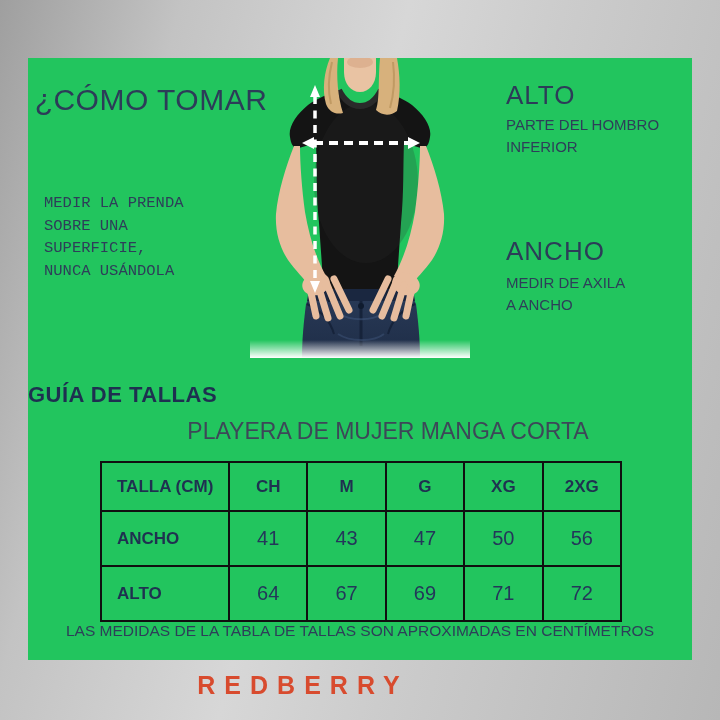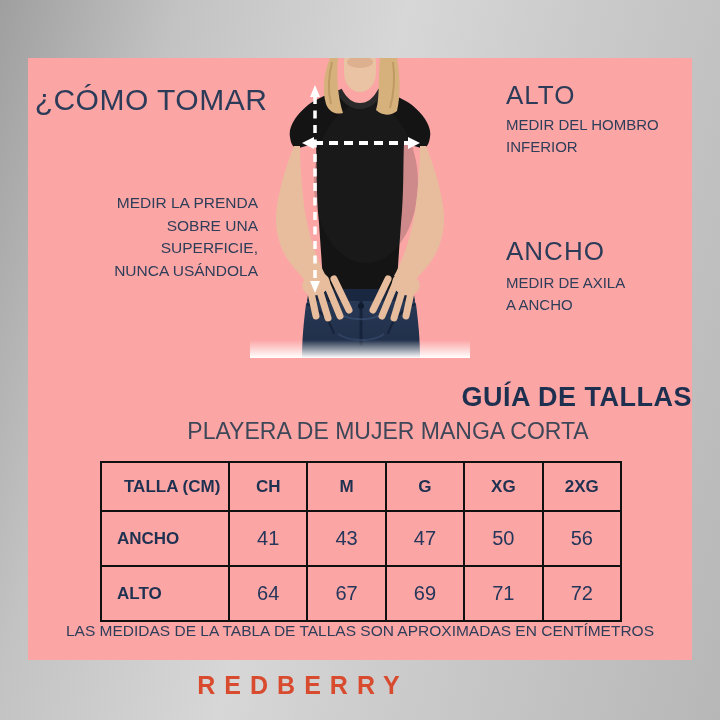--- a/index.html
+++ b/index.html
@@ -5,70 +5,71 @@
   * { margin:0; padding:0; box-sizing:border-box; }
   html,body { width:720px; height:720px; }
   body {
     position:relative;
     font-family:"Liberation Sans", sans-serif;
     background:linear-gradient(105deg,#9f9f9f 0%,#c3c3c3 20%,#d7d7d7 45%,#cccccc 62%,#b7b7b7 100%);
     overflow:hidden;
   }
   .card {
     position:absolute; left:28px; top:58px; width:664px; height:602px;
-    background:#fca5a5;
+    background:#22c55e;
   }
 
   
   .howto-title {
     position:absolute; left:6px; top:21px; width:234px;
     text-align:center; font-size:30px; line-height:42px; font-weight:300;
     letter-spacing:0.5px; color:#2c3c58;
   }
   .howto-body {
     position:absolute; left:16px; top:134px; width:214px;
-    text-align:right; font-size:15.5px; line-height:22.5px; font-weight:300;
+    text-align:left; font-size:15.5px; line-height:22.5px; font-weight:300;
     color:#2e3e59;
+    font-family:Liberation Mono, monospace;
   }
 
   
   .side-title {
     position:absolute; left:478px; font-size:26px; font-weight:300;
     letter-spacing:1px; color:#2c3c58;
   }
   .side-desc {
     position:absolute; left:478px; width:175px; font-size:15px;
     line-height:22px; font-weight:300; color:#2e3e59;
   }
   .alto-title  { top:22px; }
   .alto-desc   { top:56px; }
   .ancho-title { top:178px; }
   .ancho-desc  { top:214px; }
 
   
   .guide-title {
     position:absolute; left:0; top:324px; width:100%;
-    text-align:right; font-size:27px; font-weight:bold;
+    text-align:left; font-size:22px; font-weight:bold;
     letter-spacing:0.5px; color:#1e3050;
   }
   .guide-subtitle {
     position:absolute; left:0; top:360px; width:100%;
     text-align:center; font-size:23px; color:#3d4758;margin-left:28px;
   }
   .table-wrap { position:absolute; left:72px; top:403px; }
   table.sizes {
     border-collapse:collapse; table-layout:fixed; width:520px;
   }
   table.sizes th, table.sizes td {
     border:2px solid #101010; color:#1f3150;
   }
   table.sizes col.c0 { width:128px; }
   table.sizes col.cn { width:78.4px; }
   table.sizes thead th { height:49px; font-size:17px; font-weight:bold; text-align:center; }
-  table.sizes thead th.rowhead { text-align:left; padding-left:22px; }
+  table.sizes thead th.rowhead { text-align:left; padding-left:15px; }
   table.sizes tbody td { height:55px; font-size:20px; text-align:center; color:#24365a; }
   table.sizes tbody td.rlabel {
     text-align:left; padding-left:15px; font-size:17px; font-weight:bold; color:#1f3150;
   }
   .note {
     position:absolute; left:0; top:564px; width:100%;
     text-align:center; font-size:15.5px; font-weight:300; color:#2e3e59;
   }
 
   
@@ -176,21 +177,21 @@
   </div>
   <div class="howto-body">
     <div>MEDIR LA PRENDA</div>
     <div>SOBRE UNA</div>
     <div>SUPERFICIE,</div>
     <div>NUNCA USÁNDOLA</div>
   </div>
 
   <div class="side-title alto-title">ALTO</div>
   <div class="side-desc alto-desc">
-    <div>MEDIR DEL HOMBRO</div>
+    <div>PARTE DEL HOMBRO</div>
     <div>INFERIOR</div>
   </div>
   <div class="side-title ancho-title">ANCHO</div>
   <div class="side-desc ancho-desc">
     <div>MEDIR DE AXILA</div>
     <div>A ANCHO</div>
   </div>
 
   <div class="guide-title">GUÍA DE TALLAS</div>
   <div class="guide-subtitle">PLAYERA DE MUJER MANGA CORTA</div>

